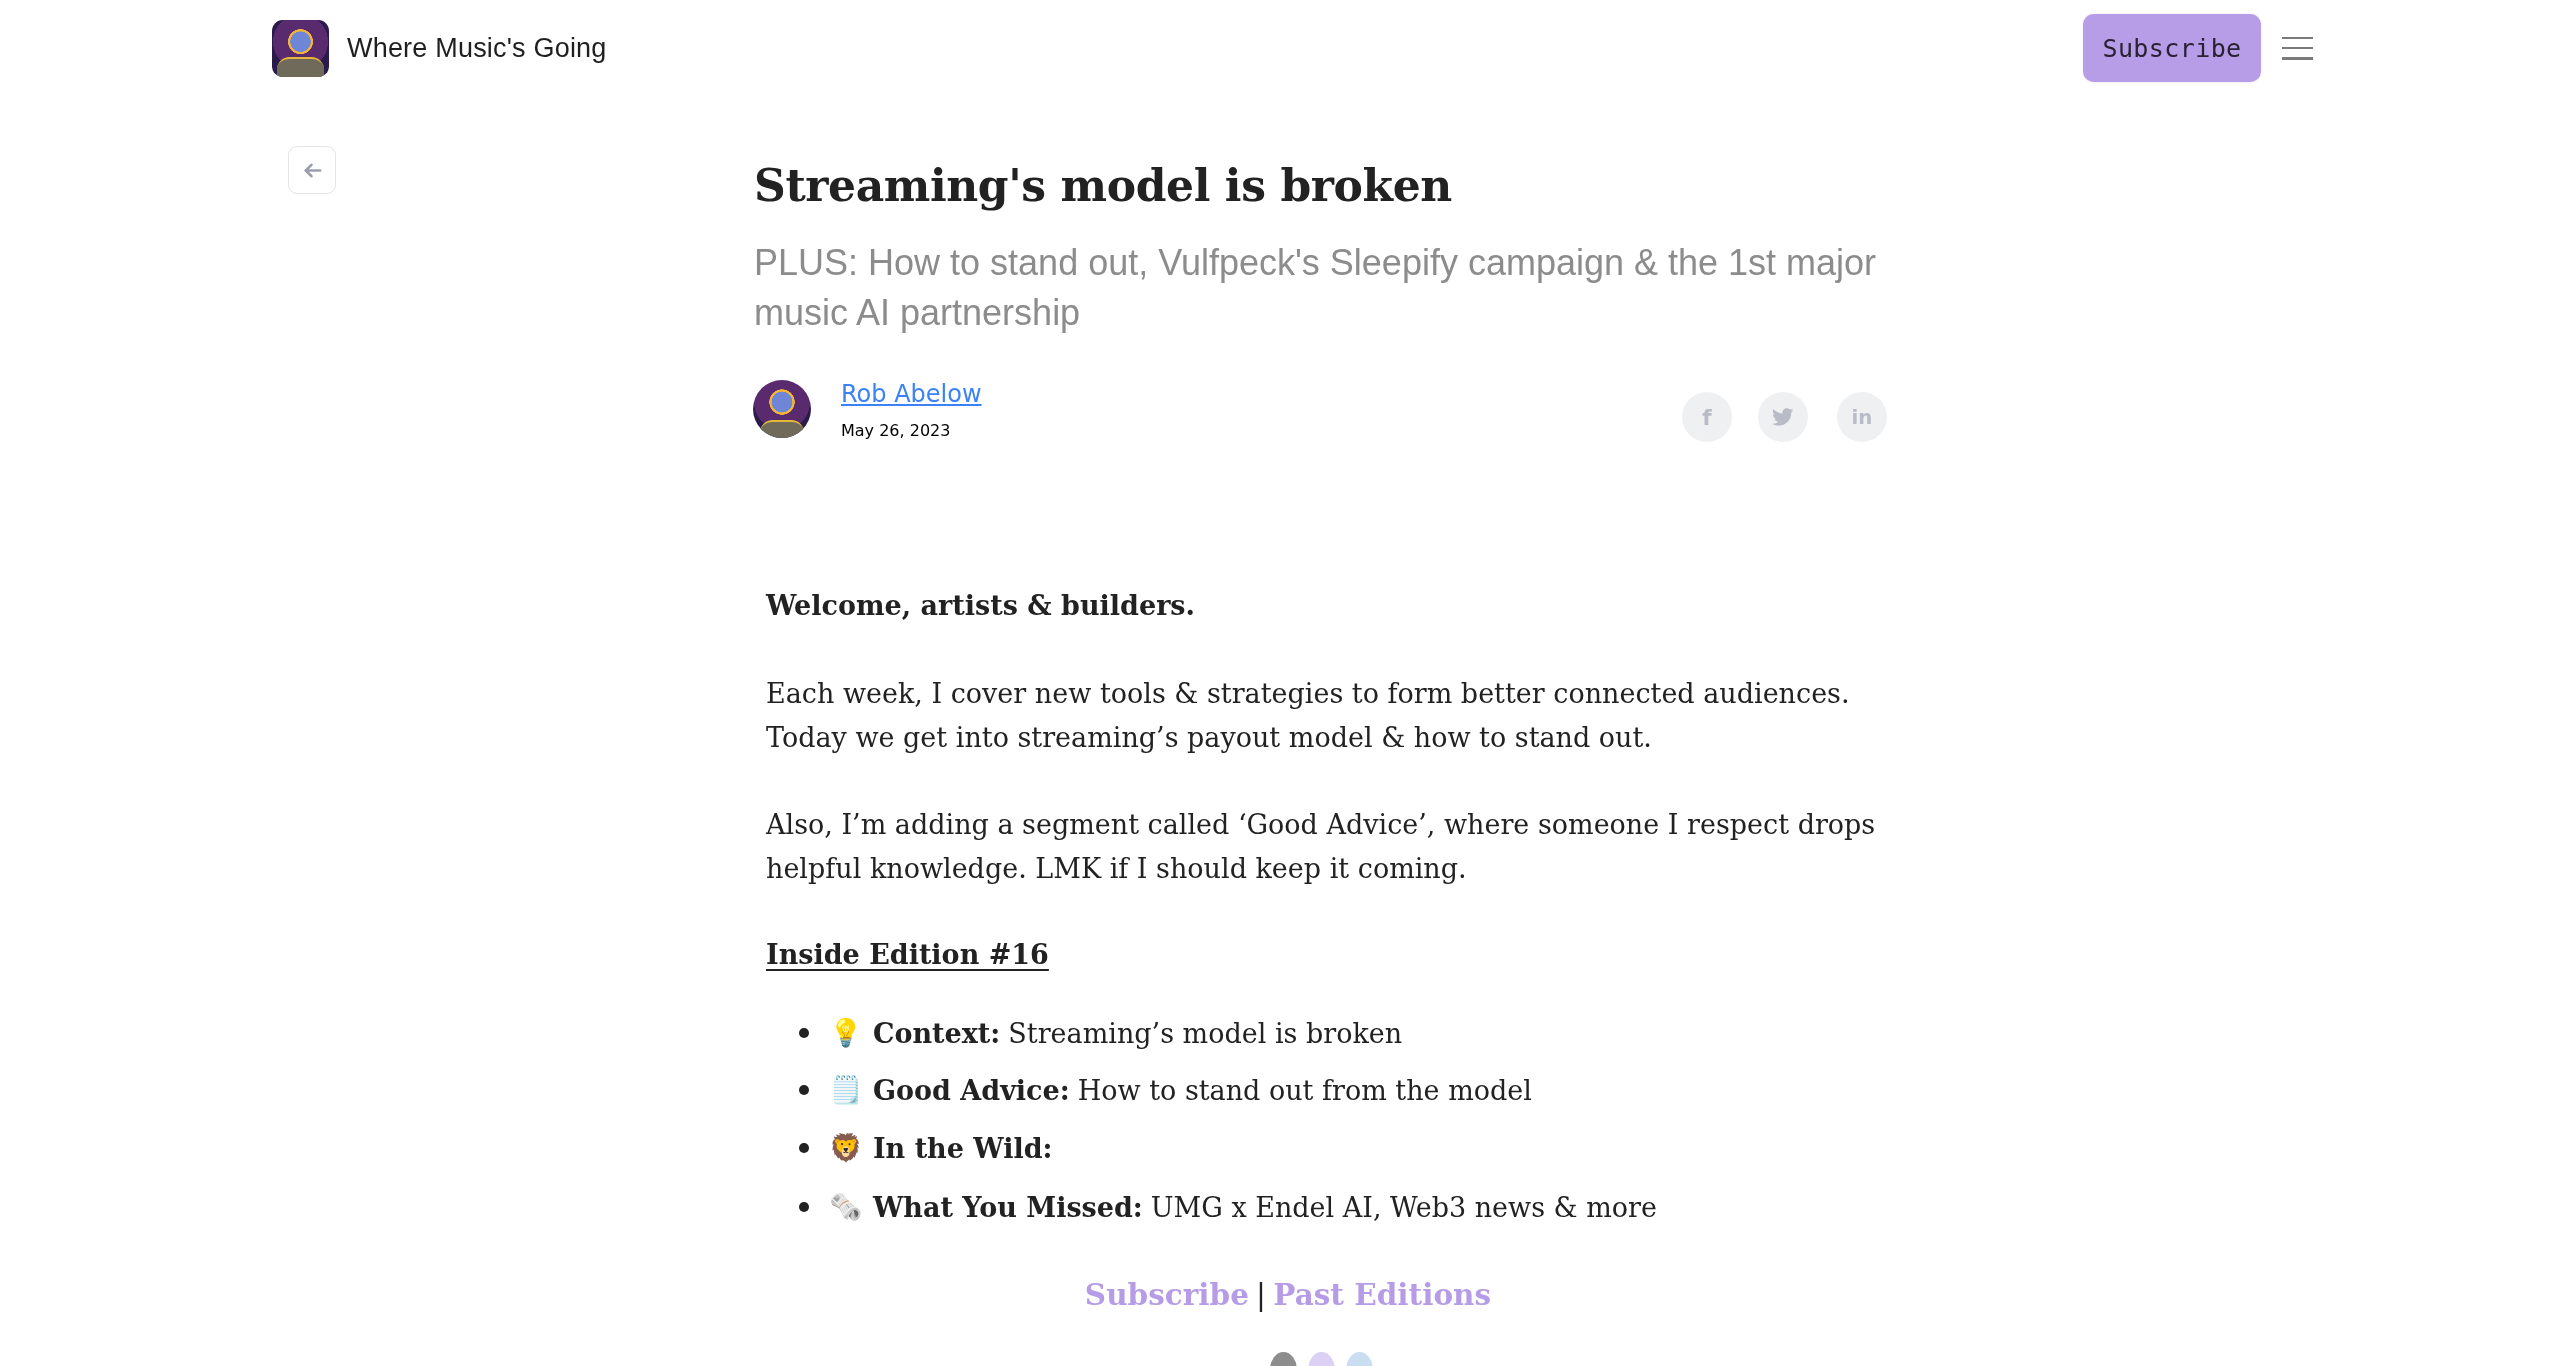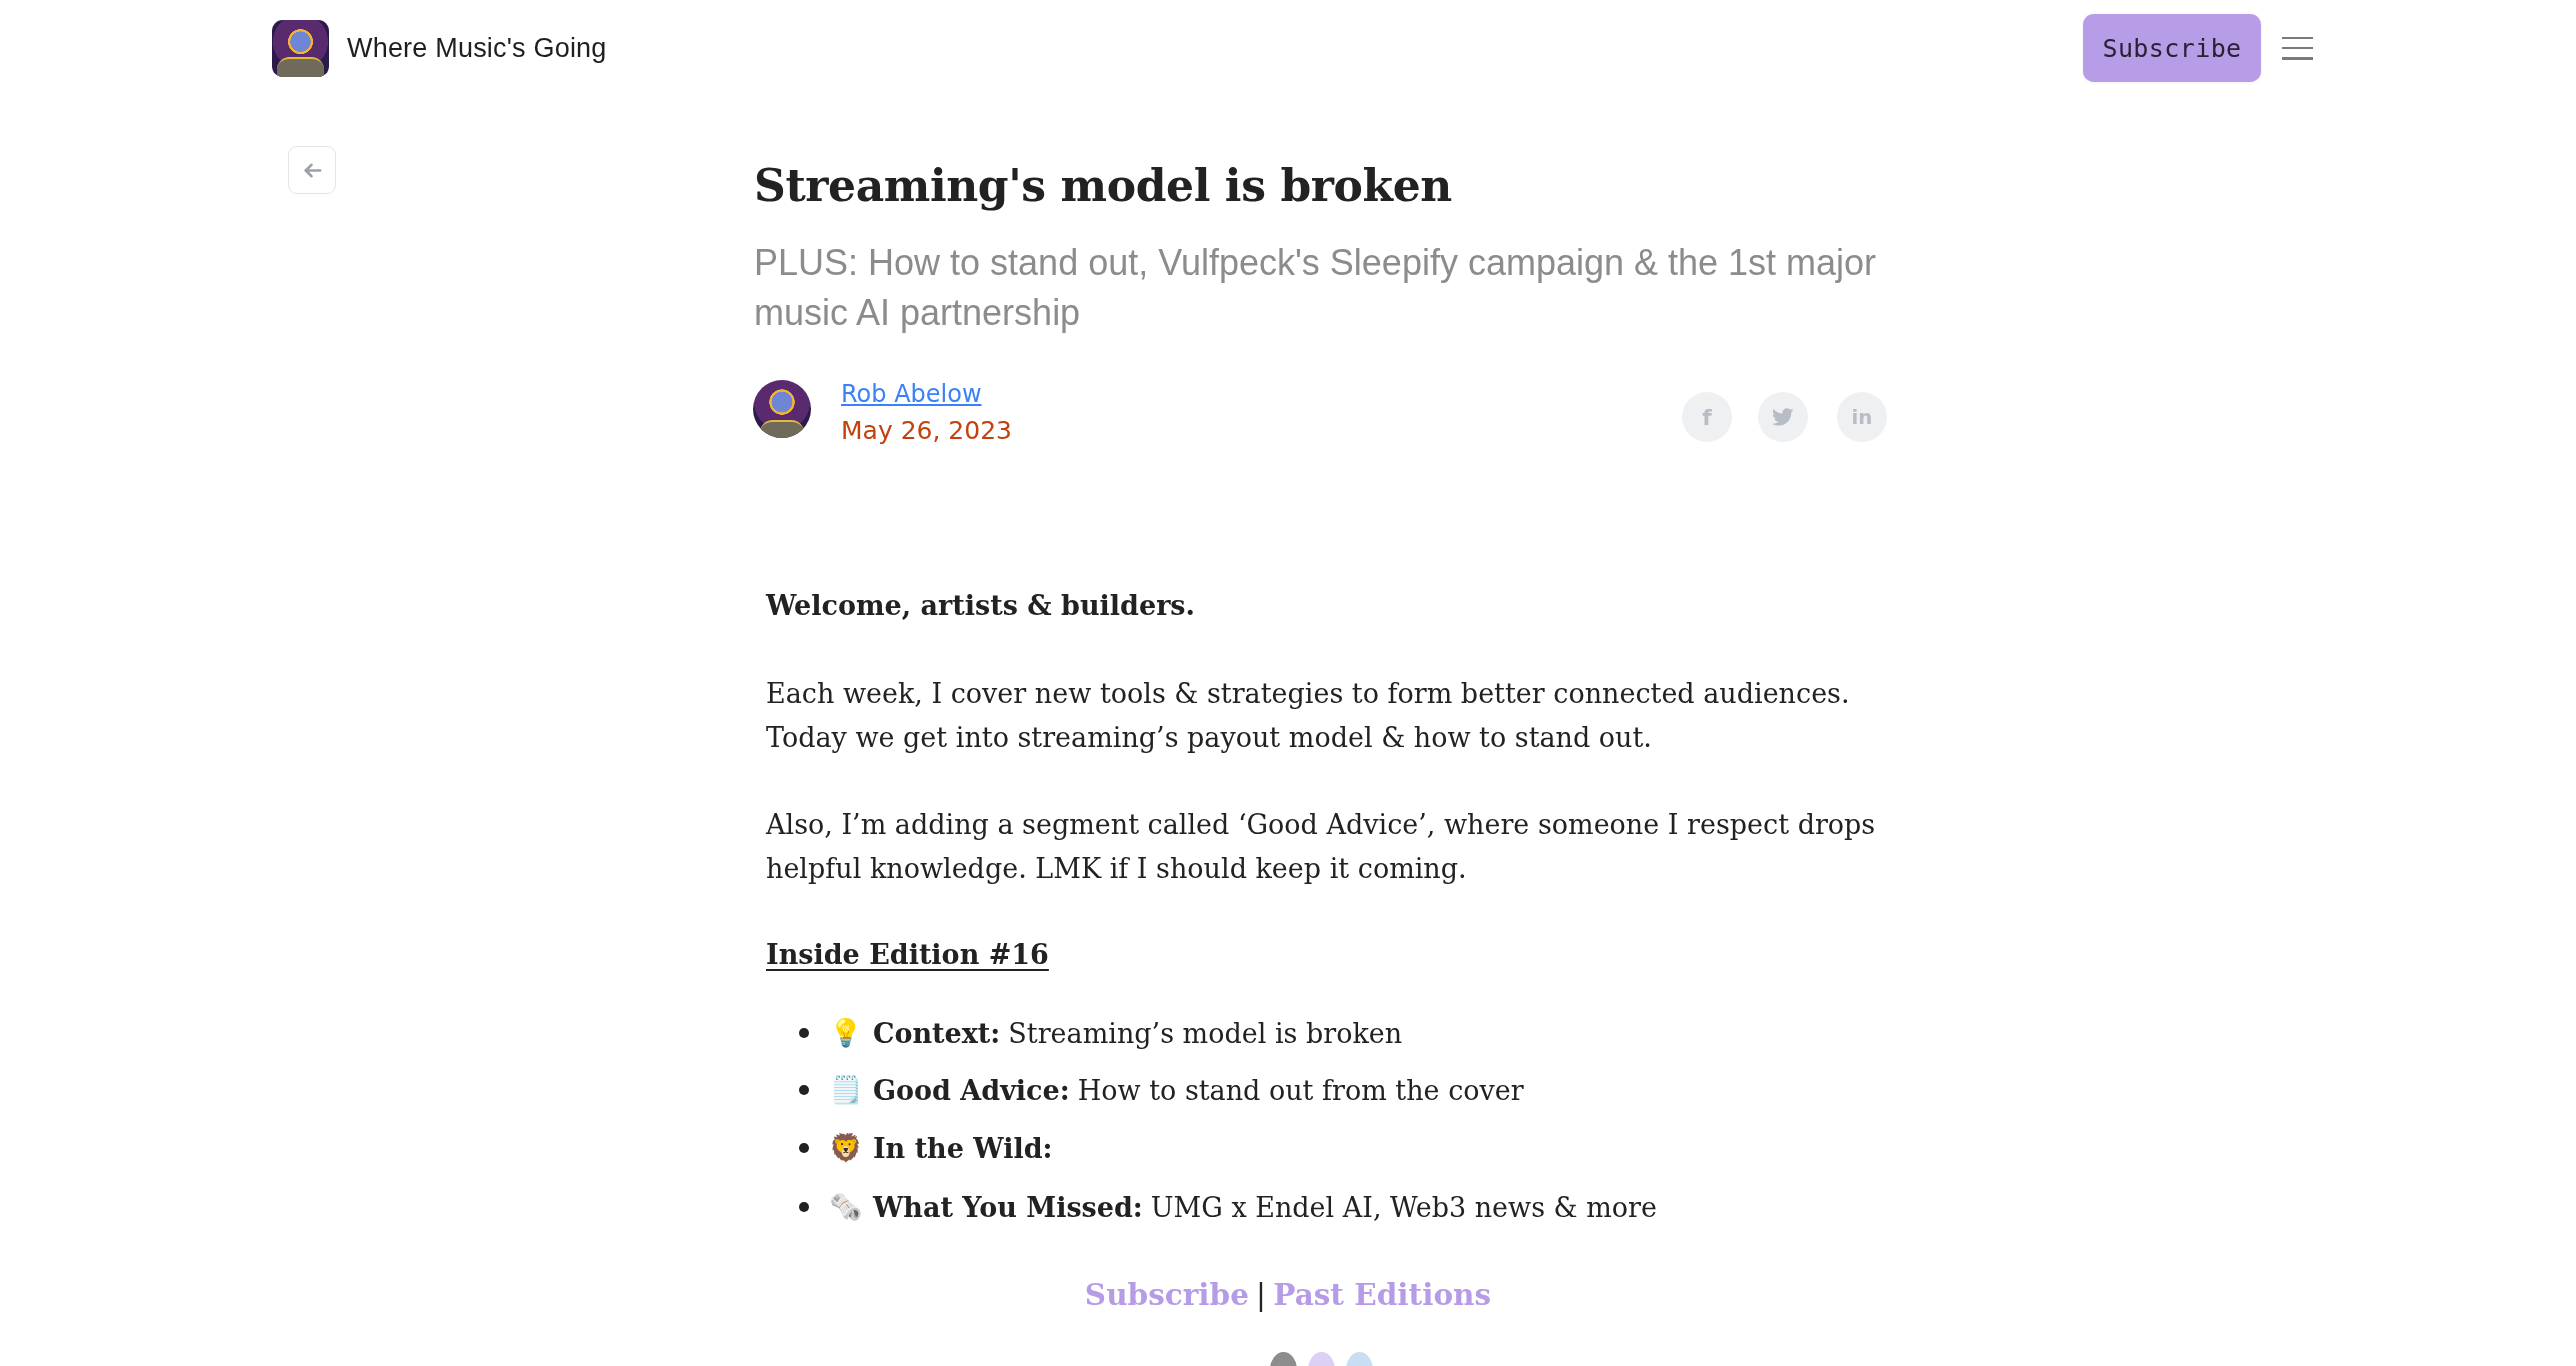--- a/index.html
+++ b/index.html
@@ -55,21 +55,21 @@
   }
   .avatar .shoulders {
     position:absolute; left:7.2px; right:7.2px; bottom:0; height:16px;
     background:#6f6a5a; border-radius:12.5px 12.5px 0 0; border-top:2.7px solid #e4b83a;
   }
   .author-name {
     left:841px; top:379px; font-size:24px; line-height:30px; color:#3b82f6; text-decoration:underline; cursor:pointer;
     font-family:"DejaVu Sans", sans-serif;
   }
   .post-date {
-    left:841px; top:416px; font-size:25px; line-height:30px; color:#c2410c;
+    left:841px; top:416px; font-size:16px; line-height:30px; color:#000000;
     font-family:"DejaVu Sans", sans-serif;
   }
   .social {
     top:392px; width:50px; height:50px; border-radius:50%; background:#eff0f2;
     display:flex; align-items:center; justify-content:center; cursor:pointer;
   }
 
   
   .body-text {
     left:754px; width:1163px; font-family:"DejaVu Serif", serif; font-size:27px; line-height:44px; color:#222; margin:12px;
@@ -148,21 +148,21 @@
   <li style="top:1008px">
     <span class="dot"></span>
     <span class="emoji">💡</span>
     <span class="lbl">Context:</span>
     <span>Streaming’s model is broken</span>
   </li>
   <li style="top:1065px">
     <span class="dot"></span>
     <span class="emoji">🗒️</span>
     <span class="lbl">Good Advice:</span>
-    <span>How to stand out from the cover</span>
+    <span>How to stand out from the model</span>
   </li>
   <li style="top:1123px">
     <span class="dot"></span>
     <span class="emoji">🦁</span>
     <span class="lbl">In the Wild:</span>
   </li>
   <li style="top:1182px">
     <span class="dot"></span>
     <span class="emoji">🗞️</span>
     <span class="lbl">What You Missed:</span>

